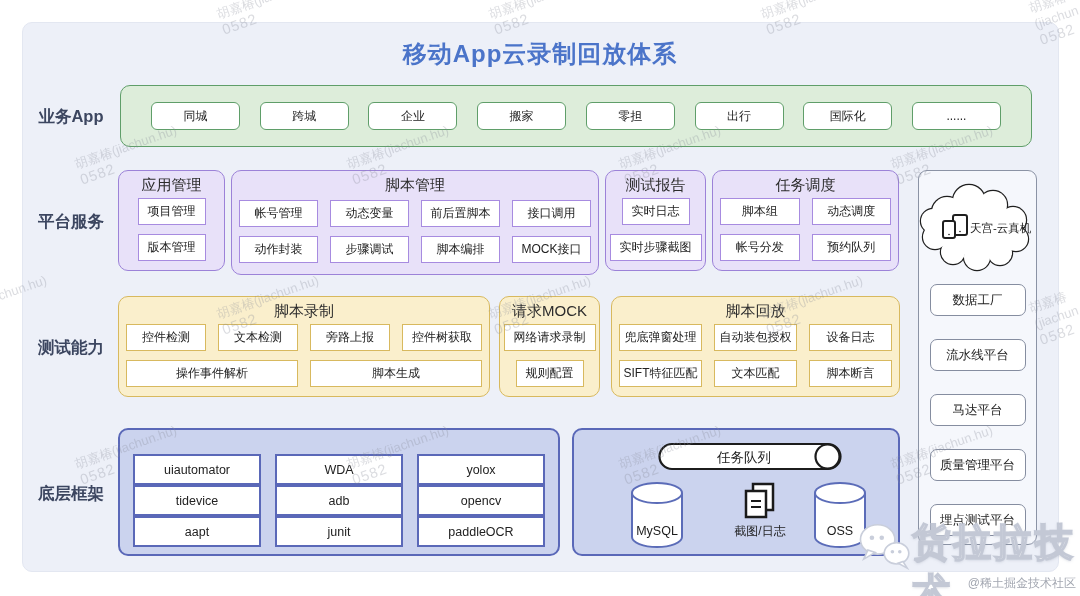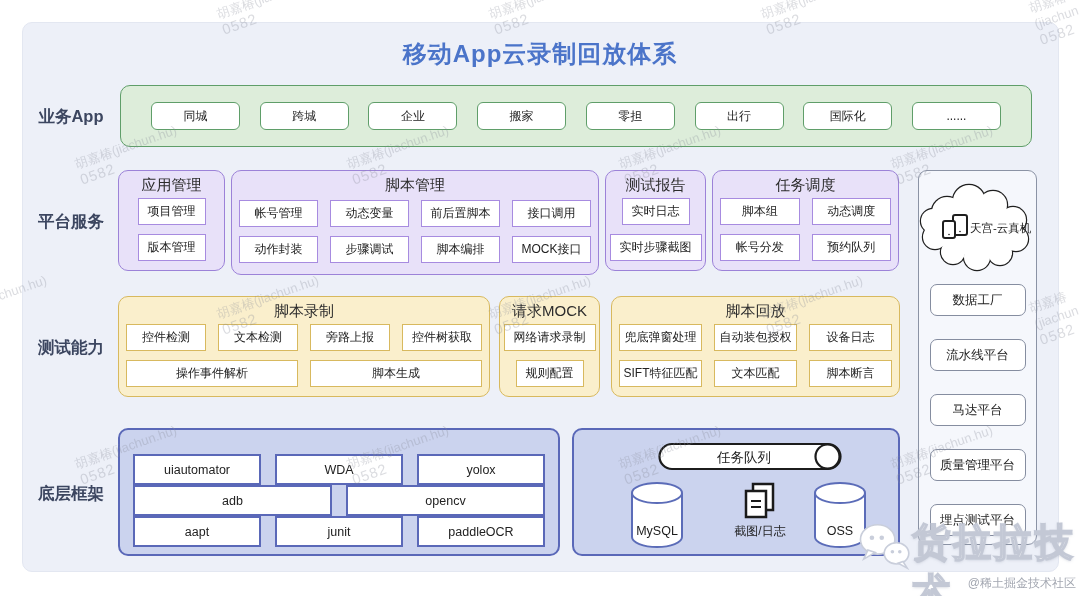--- a/index.html
+++ b/index.html
@@ -192,20 +192,21 @@
       </div>
     </div>
 
   <div class="blue-box tools">
       <div class="tool-row">
         <div class="chip">uiautomator</div>
         <div class="chip">WDA</div>
         <div class="chip">yolox</div>
       </div>
       <div class="tool-row">
+        <div class="chip">tidevice</div>
         <div class="chip">adb</div>
         <div class="chip">opencv</div>
       </div>
       <div class="tool-row">
         <div class="chip">aapt</div>
         <div class="chip">junit</div>
         <div class="chip">paddleOCR</div>
       </div>
     </div>
 

